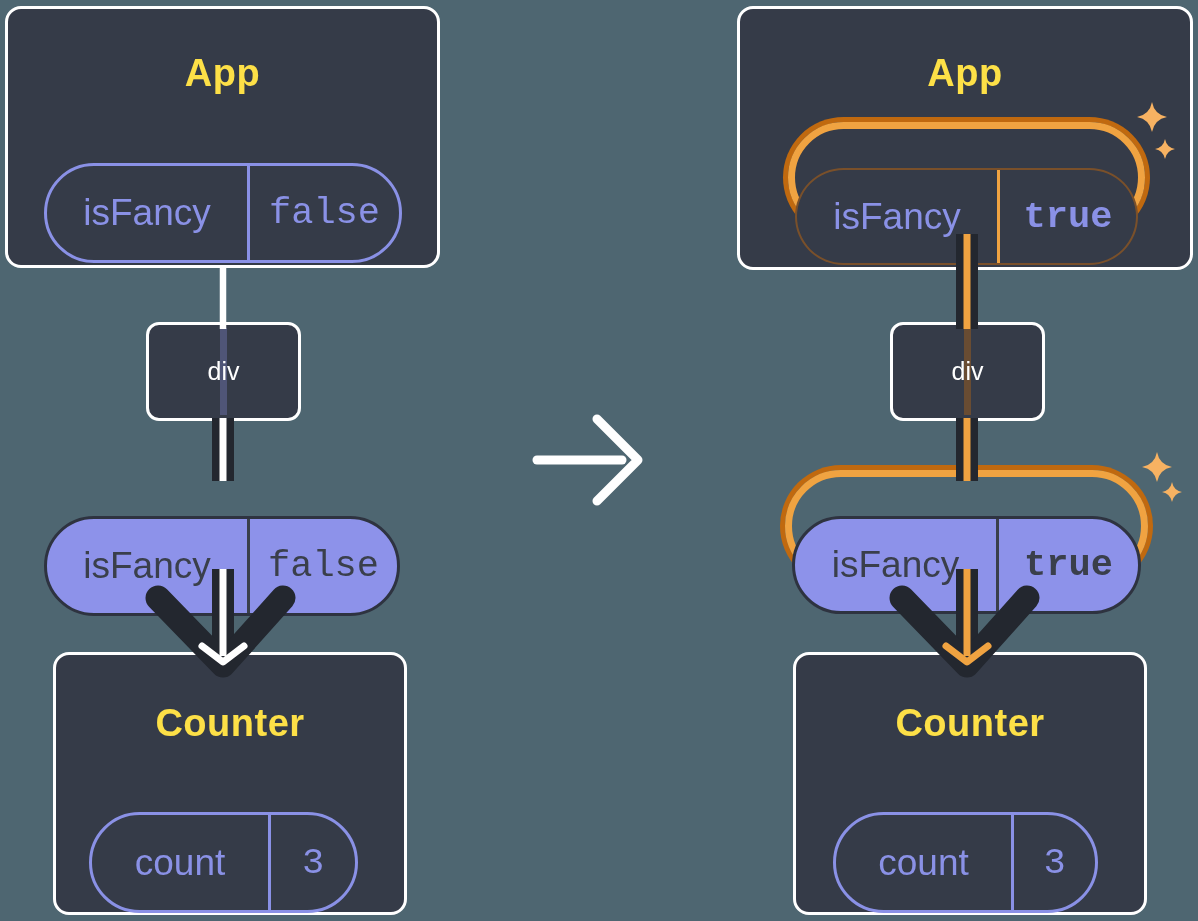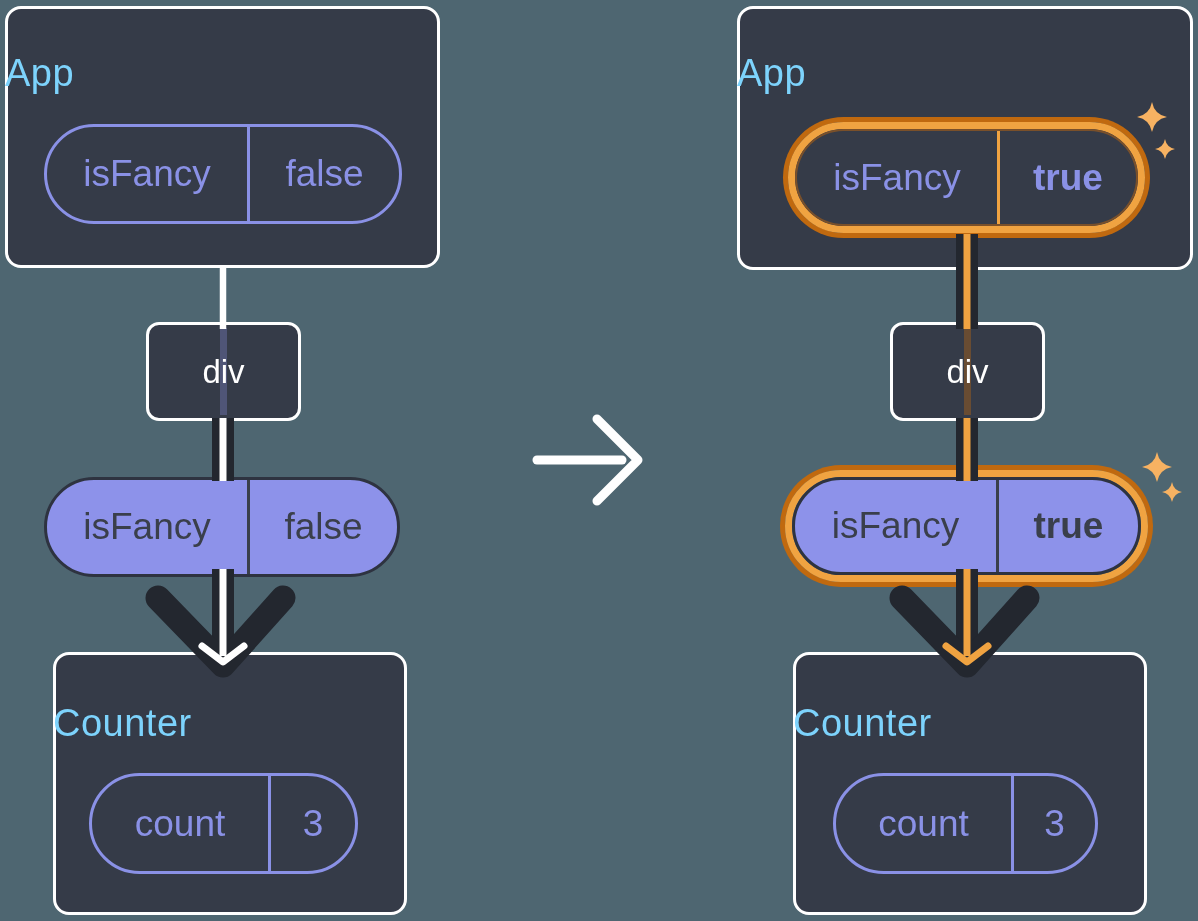--- a/index.html
+++ b/index.html
@@ -16,50 +16,51 @@
   }
   .card{
     position:absolute;
     background:#353b48;
     border:3px solid #ffffff;
     border-radius:16px;
     box-sizing:border-box;
   }
   .card-title{
     position:absolute;left:0;right:0;
-    text-align:left;
-    color:#7dd3fc;
-    font-size:38px;font-weight:400;
+    text-align:center;
+    color:#fde047;
+    font-size:38px;font-weight:700;
     line-height:44px;
     letter-spacing:0.5px;
   }
   .node-label{
     position:absolute;inset:0;
     display:flex;align-items:center;justify-content:center;
-    color:#ffffff;font-size:33px;font-weight:500;
+    color:#ffffff;font-size:25px;font-weight:500;
   }
   .through-line{
     position:absolute;top:3px;bottom:3px;left:50%;
     width:7px;margin-left:-3.5px;
   }
   .through-line.purple{background:rgba(138,145,228,0.30);}
   .through-line.orange{background:rgba(192,105,15,0.38);}
   .pill{
     position:absolute;
     display:flex;
     border-radius:999px;
     box-sizing:border-box;
     overflow:hidden;
     font-size:37px;
+    margin-top:39px;
   }
   .pill .cell{
     display:flex;align-items:center;justify-content:center;
     box-sizing:border-box;
   }
-  .pill .cell.grow{flex:1;}
+  .pill .cell.grow{flex:1;font-family:Liberation Mono, monospace;}
   .pill.outline-purple{
     border:3px solid #8a91e6;
     color:#8a91e6;
     background:transparent;
   }
   .pill.outline-purple .cell.value{border-left:3px solid #8a91e6;}
   .pill.fill-purple{
     border:3px solid #2e3340;
     background:#8d92ea;
     color:#3a3f4b;

